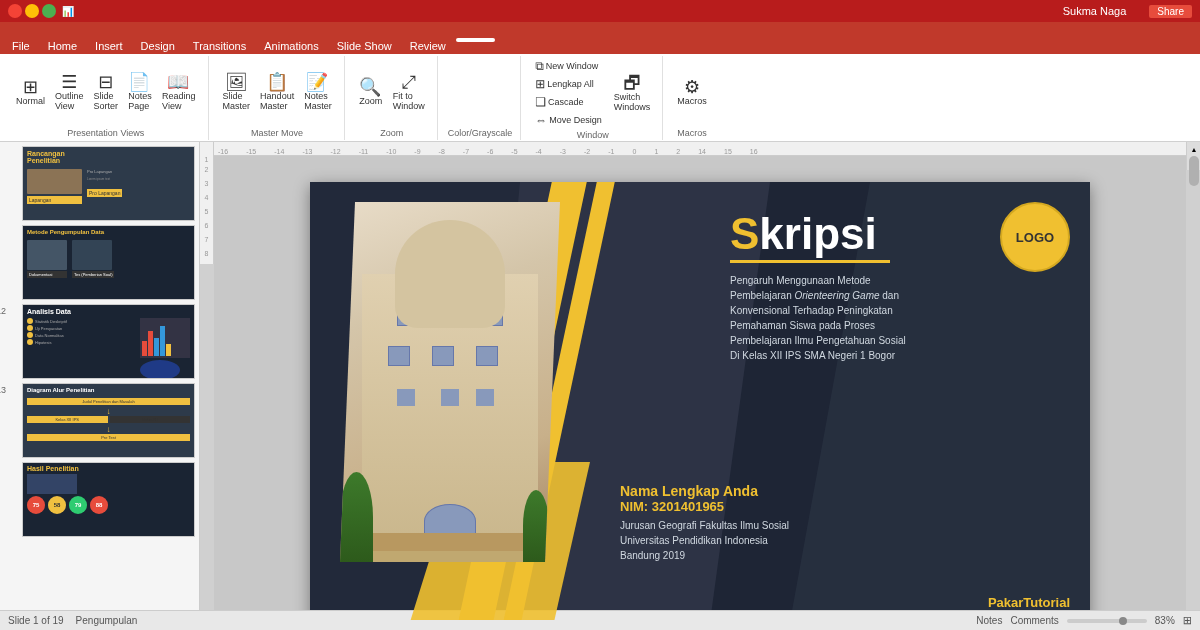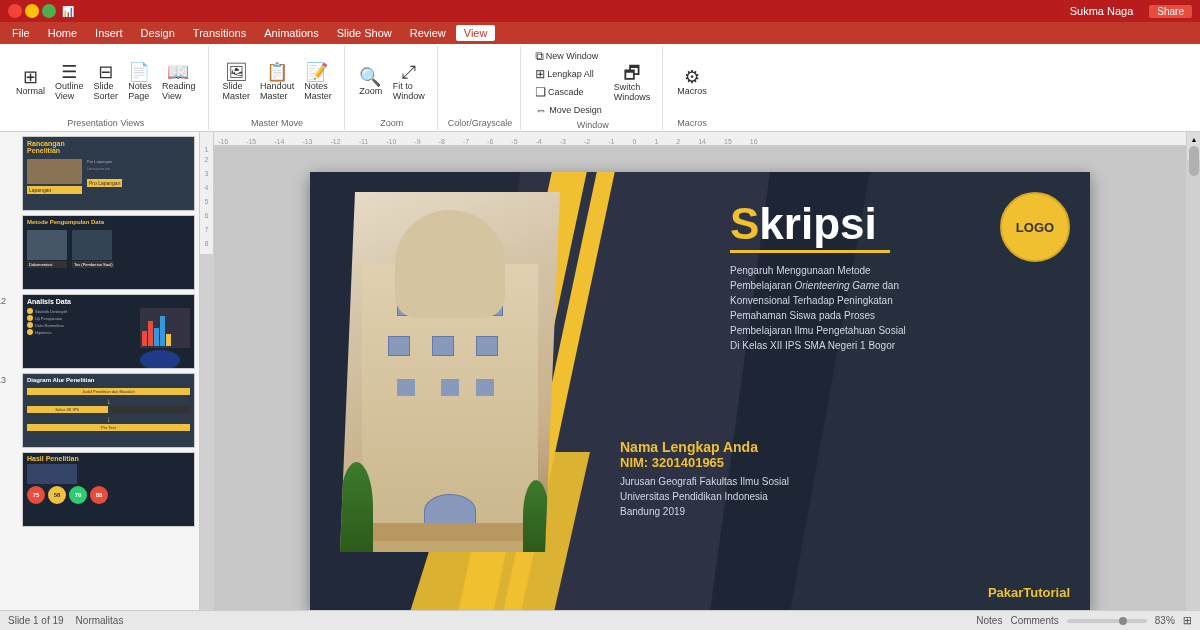--- a/index.html
+++ b/index.html
@@ -10,33 +10,32 @@
       height: 22px;
       background: #b81c1c;
       display: flex;
       align-items: center;
       justify-content: space-between;
       padding: 0 8px;
       color: white;
       font-size: 11px;
     }
     .title-bar-left { display: flex; align-items: center; gap: 6px; }
-    .title-bar-right { display: flex; gap: 16px; font-size: 11px; }
+    .title-bar-right { display: flex; gap: 23px; font-size: 11px; }
     .win-btn { width: 14px; height: 14px; border-radius: 50%; display: inline-block; }
     .win-btn.min { background: #ffc107; }
     .win-btn.max { background: #4caf50; }
     .win-btn.close { background: #f44336; }
 
     
     .menu-bar {
       height: 22px;
       background: #c0392b;
       display: flex;
-      align-items: center;
-      padding: 1px 4px;
+      padding: 16px 4px;
       gap: 2px;
     }
     .menu-item {
       padding: 2px 8px;
       color: white;
       font-size: 11px;
       cursor: pointer;
       border-radius: 2px;
     }
     .menu-item:hover, .menu-item.active { background: rgba(255,255,255,0.2); }
@@ -726,21 +725,21 @@
             <div class="subtitle-text">
               Pengaruh Menggunaan Metode<br>
               Pembelajaran <em>Orienteering Game</em> dan<br>
               Konvensional Terhadap Peningkatan<br>
               Pemahaman Siswa pada Proses<br>
               Pembelajaran Ilmu Pengetahuan Sosial<br>
               Di Kelas XII IPS SMA Negeri 1 Bogor
             </div>
           </div>
 
-          <div style="position:absolute;bottom:93px;left:310px;z-index:5;width:360px;">
+          <div style="position:absolute;bottom:59px;left:310px;z-index:5;width:360px;">
             <div class="author-name">Nama Lengkap Anda</div>
             <div class="author-nim">NIM: 3201401965</div>
             <div class="author-institution">
               <span>Jurusan Geografi  Fakultas Ilmu Sosial</span><br>
               <span>Universitas Pendidikan Indonesia</span><br>
               <span>Bandung 2019</span>
             </div>
           </div>
 
           <div class="pakar-tutorial">
@@ -758,21 +757,21 @@
       </div>
       <div class="scroll-btn">▼</div>
     </div>
   </div>
 
 </div>
 
 <div class="status-bar">
   <div class="status-left">
     <span>Slide 1 of 19</span>
-    <span>Normalitas</span>
+    <span>Pengumpulan</span>
   </div>
   <div class="status-right">
     <span style="cursor:pointer;">Notes</span>
     <span style="cursor:pointer;">Comments</span>
     <div class="zoom-slider">
       <div class="zoom-thumb"></div>
     </div>
     <span>83%</span>
     <span style="cursor:pointer;font-size:11px;">⊞</span>
   </div>

